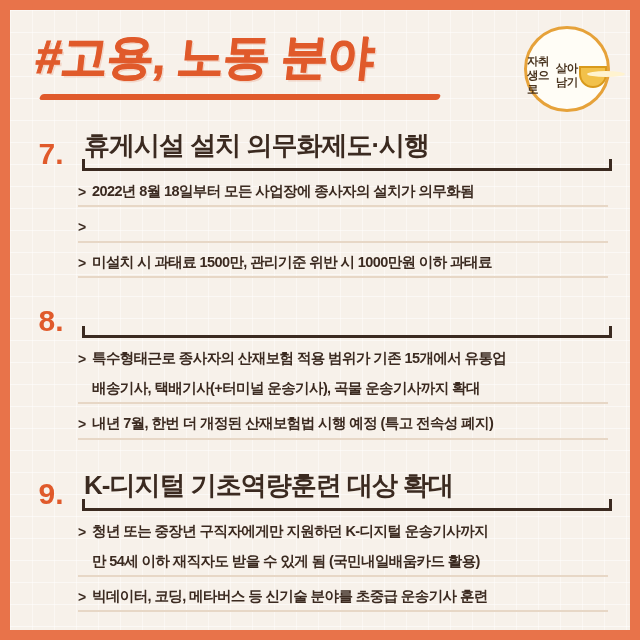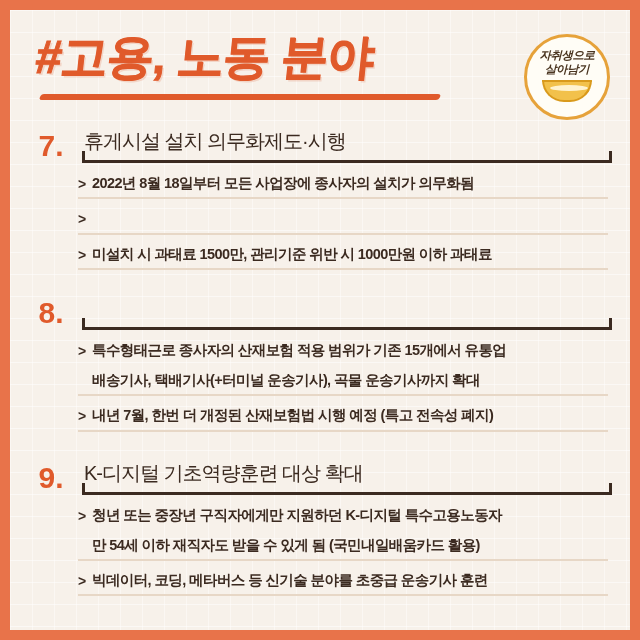--- a/index.html
+++ b/index.html
@@ -59,31 +59,30 @@
   .title-underline {
     position: absolute;
     left: 30px; top: 84px;
     width: 400px; height: 6px;
     background: #e05a2b;
     border-radius: 3px;
     transform: skewX(-22deg);
   }
   .badge {
     position: absolute;
-    right: 20px; top: 24px;
+    right: 20px; top: 16px;
     width: 86px; height: 86px;
     border-radius: 50%;
     background: #fffdf6;
     border: 3px solid #e6a23a;
     display: flex;
-    flex-direction: column;
+    flex-direction: row;
     align-items: center;
     justify-content: flex-start;
     padding-top: 11px;
-    font-style: italic;
   }
   .badge-line {
     font-size: 11.5px;
     font-weight: bold;
     color: #4a3520;
     line-height: 14px;
     letter-spacing: -0.5px;
   }
   .badge-bowl {
     margin-top: 4px;
@@ -123,22 +122,22 @@
     text-align: center;
     padding-bottom: 2px;
     flex: 0 0 46px;
   }
   .sec-title-wrap {
     flex: 1 1 auto;
     position: relative;
     padding-bottom: 6px;
   }
   .sec-title {
-    font-size: 20px;
-    font-weight: normal;
+    font-size: 26px;
+    font-weight: bold;
     color: #3b2a20;
     letter-spacing: -1px;
     white-space: nowrap;
     display: inline-block;
     padding: 0 6px 2px 2px;
     position: relative;
     z-index: 2;
   }
   .sec-rule {
     position: absolute;
@@ -259,21 +258,21 @@
     <div class="sec-head">
       <div class="sec-num">9.</div>
       <div class="sec-title-wrap">
         <span class="sec-title">K-디지털 기초역량훈련 대상 확대</span>
         <div class="sec-rule"></div>
       </div>
     </div>
     <div class="bullets">
       <div class="bullet">
         <span class="arrow">&gt;</span>
-        <span class="btext">청년 또는 중장년 구직자에게만 지원하던 K-디지털 특수고용노동자</span>
+        <span class="btext">청년 또는 중장년 구직자에게만 지원하던 K-디지털 운송기사까지</span>
       </div>
       <div class="bullet bullet-underline">
         <span class="arrow"></span>
         <span class="btext">만 54세 이하 재직자도 받을 수 있게 됨 (국민내일배움카드 활용)</span>
       </div>
       <div class="bullet bullet-underline">
         <span class="arrow">&gt;</span>
         <span class="btext">빅데이터, 코딩, 메타버스 등 신기술 분야를 초중급 운송기사 훈련</span>
       </div>
     </div>

